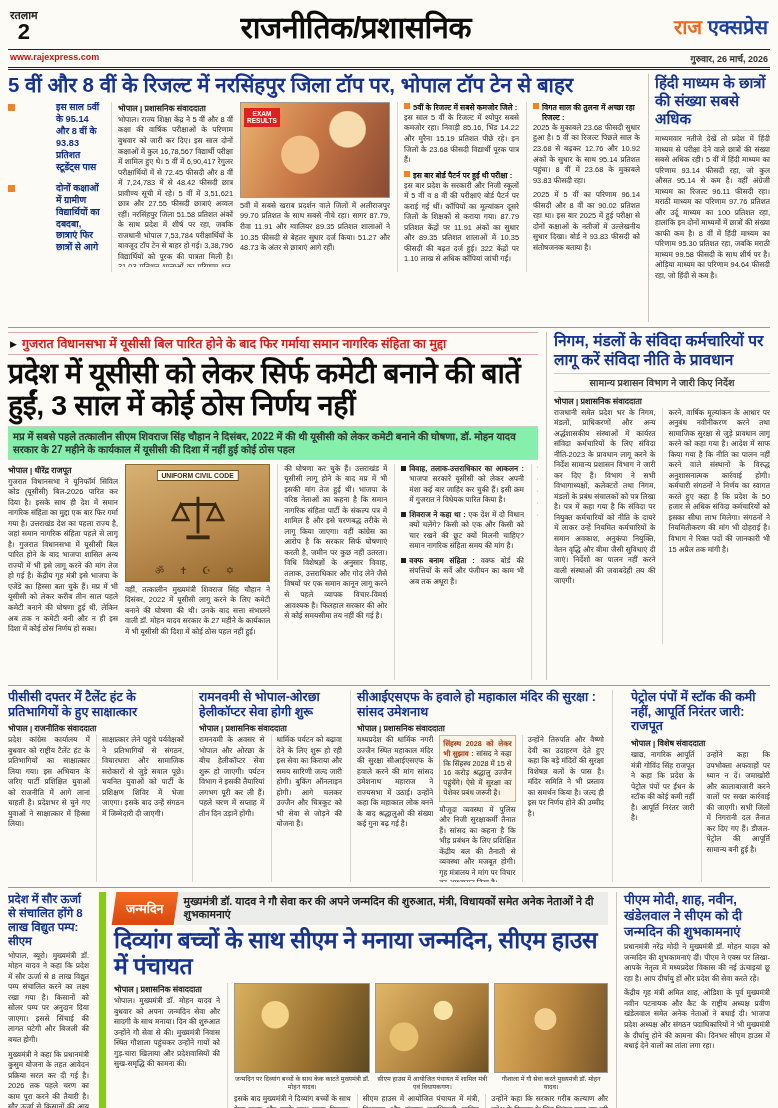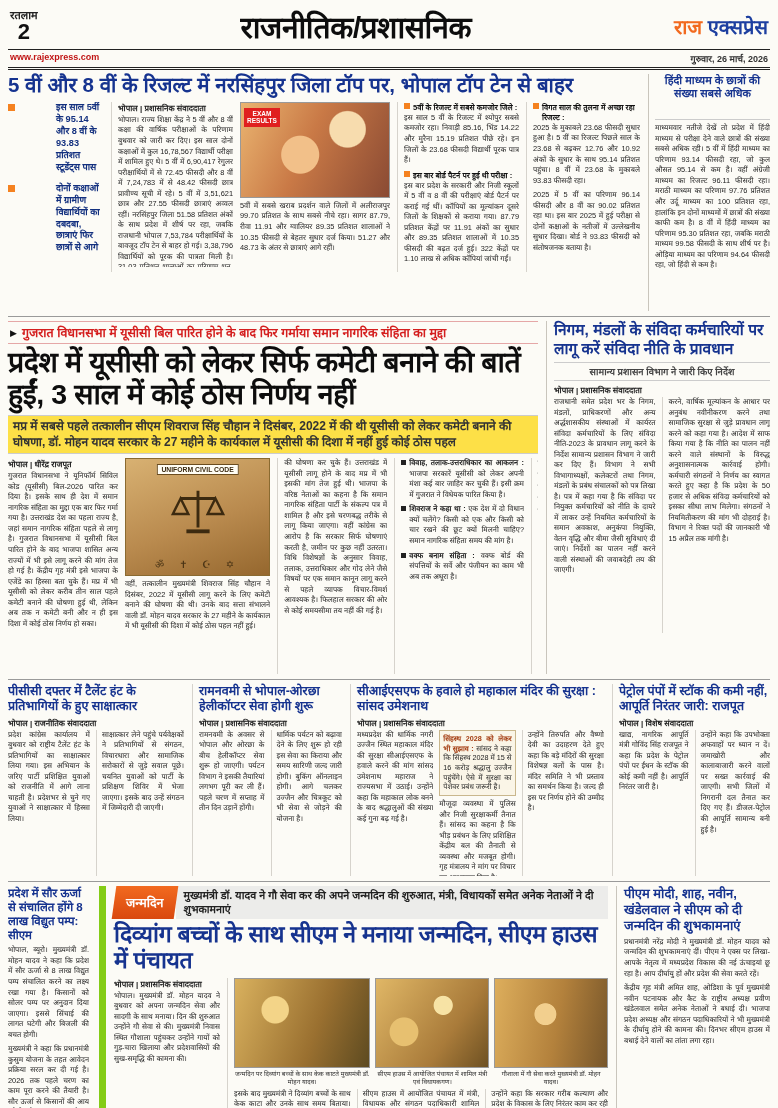--- a/index.html
+++ b/index.html
@@ -44,34 +44,34 @@
                  radial-gradient(circle at 40% 55%, #f2c089 0 18%, transparent 19%),
                  linear-gradient(115deg,#eab470 0%, #c97946 45%, #8a4a33 100%); }
   .exam-tag { position:absolute; left:3px; top:5px; background:#e01f1f; color:#fff; font-weight:bold;
               font-size:6.5px; line-height:1.15; padding:2px 3px; width:36px; text-align:center; }
   .s1-colB { width:122px; }
   .s1-colC { flex:1; min-width:0; }
   .sub-item { margin-bottom:4px; }
   .sub-head { display:flex; gap:3px; font-size:7.6px; font-weight:bold; color:#111; margin-bottom:1px; }
   .sq2 { width:6px; height:6px; background:#f58220; flex:0 0 auto; margin-top:1px; }
   .s1-sidebox { width:122px; border-left:1px solid #c9c5bc; padding-left:6px; }
-  .s1-sidebox .bx-title { color:#16338f; font-weight:bold; font-size:11px; line-height:1.2; text-align:center;
-                          border-bottom:1px solid #ccc; padding-bottom:19px; margin-bottom:3px; }
+  .s1-sidebox .bx-title { color:#16338f; font-weight:bold; font-size:15px; line-height:1.2; text-align:left;
+                          border-bottom:1px solid #ccc; padding-bottom:2px; margin-bottom:3px; }
   .s1-sidebox .col { height:188px; }
 
   
   .ucc-wrap { display:flex; gap:8px; padding:4px 0 5px; }
   .ucc-left { flex:1; min-width:0; }
   .kicker { display:flex; align-items:center; gap:5px; border-top:1px solid #e5a7a7; border-bottom:1px solid #e5a7a7;
             padding:2px 2px; margin-bottom:3px; }
   .kicker .arr { color:#111; font-size:9px; }
   .kicker .kt { color:#d41f1f; font-weight:bold; font-size:12.5px; }
   .ucc-left h1 { font-size:28.5px; font-weight:900; color:#0d0d0d; line-height:1.12; letter-spacing:-.4px; margin:2px 0 4px; }
-  .deck { background:#fde047; border-top:1px solid #ccc; border-bottom:1px solid #ccc; padding:3px 5px;
-          font-size:12px; font-weight:bold; color:#333; line-height:1.3; margin-bottom:4px; }
+  .deck { background:#86efac; border-top:1px solid #ccc; border-bottom:1px solid #ccc; padding:3px 5px;
+          font-size:10px; font-weight:bold; color:#333; line-height:1.3; margin-bottom:4px; }
   .ucc-body { display:flex; gap:7px; height:216px; overflow:hidden; }
   .ucc-colA { width:112px; }
   .ucc-img-col { width:148px; }
   .ucc-img { position:relative; width:100%; height:118px; border:1px solid #8a6a30;
              background: linear-gradient(160deg,#d8b172 0%, #b98a4e 55%, #95672e 100%); }
   .ucc-label { position:absolute; top:5px; left:50%; transform:translateX(-50%); background:#fffdf4;
                border:1px solid #6b4c1e; color:#3c2a10; font-size:6.8px; font-weight:bold; padding:1px 4px; white-space:nowrap; }
   .ucc-scales { position:absolute; top:24px; left:50%; transform:translateX(-50%); }
   .ucc-syms { position:absolute; bottom:4px; left:0; right:0; text-align:center; color:#4a3415; font-size:10px; letter-spacing:6px; }
   .ucc-colB { width:112px; }
@@ -297,21 +297,21 @@
         <div style="flex:1; min-width:0">
           <div class="r3-box">
             <span class="lead">सिंहस्थ 2028 को लेकर भी सुझाव :</span>
             <span>सांसद ने कहा कि सिंहस्थ 2028 में 15 से 16 करोड़ श्रद्धालु उज्जैन पहुंचेंगे। ऐसे में सुरक्षा का पेशेवर प्रबंध जरूरी है।</span>
           </div>
           <div class="col">मौजूदा व्यवस्था में पुलिस और निजी सुरक्षाकर्मी तैनात हैं। सांसद का कहना है कि भीड़ प्रबंधन के लिए प्रशिक्षित केंद्रीय बल की तैनाती से व्यवस्था और मजबूत होगी। गृह मंत्रालय ने मांग पर विचार का आश्वासन दिया है।</div>
         </div>
         <div class="col vline" style="padding-left:5px">उन्होंने तिरुपति और वैष्णो देवी का उदाहरण देते हुए कहा कि बड़े मंदिरों की सुरक्षा विशेषज्ञ बलों के पास है। मंदिर समिति ने भी प्रस्ताव का समर्थन किया है। जल्द ही इस पर निर्णय होने की उम्मीद है।</div>
       </div>
     </div>
-    <div class="r3a w-d vline" style="padding-left:6px">
+    <div class="r3a w-d vline" style="padding-left:18px">
       <h3>पेट्रोल पंपों में स्टॉक की कमी नहीं, आपूर्ति निरंतर जारी: राजपूत</h3>
       <div class="byline">भोपाल | विशेष संवाददाता</div>
       <div class="r3-cols">
         <div class="col">खाद्य, नागरिक आपूर्ति मंत्री गोविंद सिंह राजपूत ने कहा कि प्रदेश के पेट्रोल पंपों पर ईंधन के स्टॉक की कोई कमी नहीं है। आपूर्ति निरंतर जारी है।</div>
         <div class="col vline" style="padding-left:5px">उन्होंने कहा कि उपभोक्ता अफवाहों पर ध्यान न दें। जमाखोरी और कालाबाजारी करने वालों पर सख्त कार्रवाई की जाएगी। सभी जिलों में निगरानी दल तैनात कर दिए गए हैं। डीजल-पेट्रोल की आपूर्ति सामान्य बनी हुई है।</div>
       </div>
     </div>
   </div>
 
   <div class="row4">

